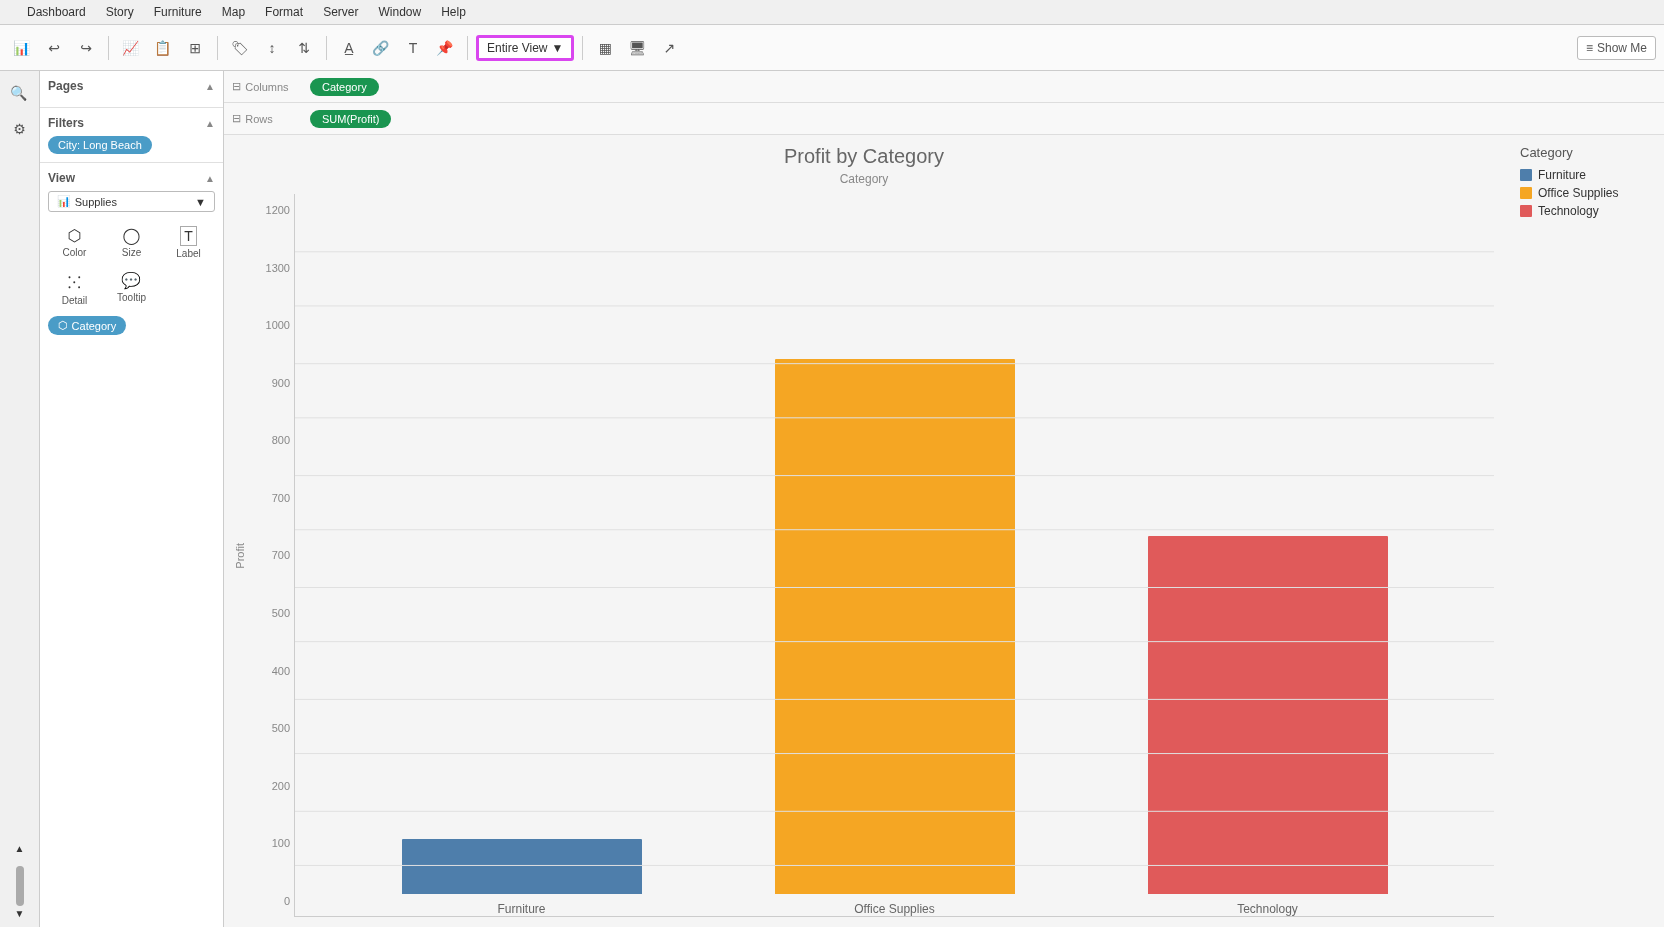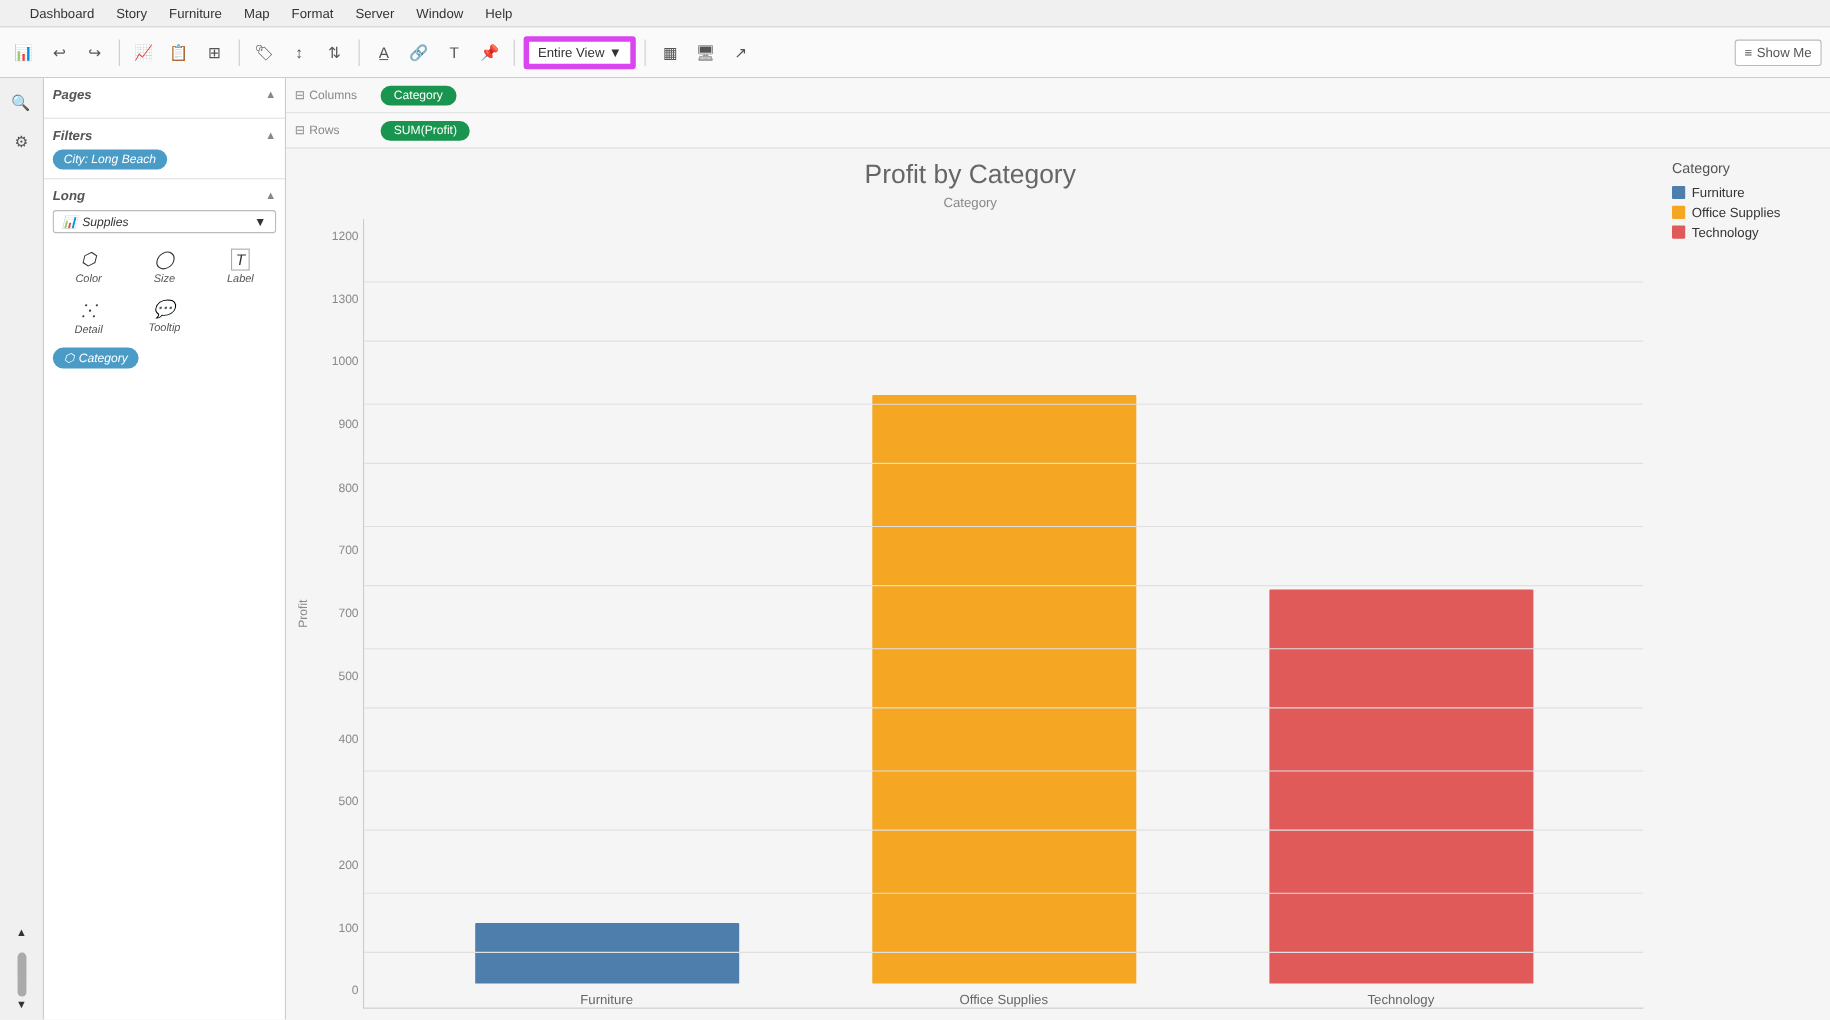--- a/index.html
+++ b/index.html
@@ -17,43 +17,43 @@
       display: flex; align-items: center; background: #fafafa; border-bottom: 1px solid #ccc;
       height: 46px; padding: 0 8px; gap: 4px;
     }
     .toolbar-btn {
       display: flex; align-items: center; justify-content: center;
       width: 28px; height: 28px; border: 1px solid transparent; border-radius: 3px;
       cursor: pointer; font-size: 14px; color: #555;
     }
     .toolbar-separator { width: 1px; height: 24px; background: #ccc; margin: 0 4px; }
     .toolbar-dropdown {
-      display: flex; align-items: center; border: 5px solid #d946ef; border-radius: 3px;
+      display: flex; align-items: center; border: 3px solid #d946ef; border-radius: 3px;
       padding: 3px 8px; background: white; cursor: pointer; font-size: 12px; gap: 4px;
     }
     .show-me-btn {
       display: flex; align-items: center; gap: 4px; margin-left: auto;
       font-size: 12px; color: #555; cursor: pointer; padding: 4px 8px;
       border: 1px solid #bbb; border-radius: 3px; background: white;
     }
 
     
     .main-layout { display: flex; height: calc(927px - 25px - 46px); }
 
     
     .left-sidebar {
       width: 40px; background: #f0f0f0; border-right: 1px solid #ccc;
       display: flex; flex-direction: column; align-items: center; padding: 8px 4px; gap: 8px;
     }
     .sidebar-icon { width: 28px; height: 28px; display: flex; align-items: center; justify-content: center; cursor: pointer; border-radius: 3px; font-size: 14px; color: #555; }
 
     
     .left-panel {
-      width: 220px; background: white; border-right: 1px solid #ccc;
-      display: flex; flex-direction: column; font-style: italic;
+      width: 184px; background: white; border-right: 1px solid #ccc;
+      display: flex; flex-direction: column;
     }
     .panel-section { border-bottom: 1px solid #e0e0e0; padding: 8px; }
     .panel-title { font-size: 12px; font-weight: bold; color: #555; margin-bottom: 6px; display: flex; align-items: center; justify-content: space-between; }
     .collapse-btn { cursor: pointer; font-size: 10px; color: #888; }
 
     .filter-chip {
       display: inline-flex; align-items: center; background: #4a9cc7; color: white;
       border-radius: 12px; padding: 3px 10px; font-size: 11px; cursor: pointer;
     }
 
@@ -84,21 +84,21 @@
     .shelf-label { font-size: 11px; color: #888; display: flex; align-items: center; gap: 4px; min-width: 70px; }
     .shelf-pill {
       display: inline-flex; align-items: center; background: #1a9550; color: white;
       border-radius: 12px; padding: 3px 12px; font-size: 11px; cursor: pointer;
     }
 
     
     .chart-container { flex: 1; display: flex; flex-direction: column; }
     .chart-main { flex: 1; display: flex; }
     .chart-area { flex: 1; padding: 10px; display: flex; flex-direction: column; align-items: center; position: relative; }
-    .chart-title { font-size: 24px; color: #666; margin-bottom: 4px; font-weight: normal; }
+    .chart-title { font-size: 20px; color: #666; margin-bottom: 4px; font-weight: normal; }
     .chart-x-title { font-size: 12px; color: #888; margin-bottom: 8px; }
 
     .chart-plot { flex: 1; width: 100%; display: flex; position: relative; }
     .y-axis { display: flex; flex-direction: column; justify-content: space-between; padding: 10px 0; width: 50px; position: relative; align-items: flex-end; gap: 25px; }
     .y-label-area { display: flex; align-items: center; height: 100%; position: relative; }
     .y-rotated { writing-mode: vertical-rl; transform: rotate(180deg); font-size: 11px; color: #888; white-space: nowrap; }
     .y-tick { font-size: 11px; color: #888; text-align: right; padding-right: 4px; }
     .bars-container { flex: 1; display: flex; align-items: flex-end; justify-content: space-around; border-left: 1px solid #ccc; border-bottom: 1px solid #ccc; padding: 10px 40px 0 40px; position: relative; }
     .bar-group { display: flex; flex-direction: column; align-items: center; gap: 4px; }
     .bar { border-radius: 1px 1px 0 0; }
@@ -185,21 +185,21 @@
     <div class="panel-section">
       <div class="panel-title">
         <span>Filters</span>
         <span class="collapse-btn">▲</span>
       </div>
       <div class="filter-chip">City: Long Beach</div>
     </div>
 
     <div class="marks-section">
       <div class="panel-title">
-        <span>Long</span>
+        <span>View</span>
         <span class="collapse-btn">▲</span>
       </div>
       <div class="marks-dropdown">
         <span>📊</span>
         <span>Supplies</span>
         <span style="margin-left:auto">▼</span>
       </div>
       <div class="marks-grid">
         <div class="marks-item">
           <span class="marks-item-icon">⬡</span>

